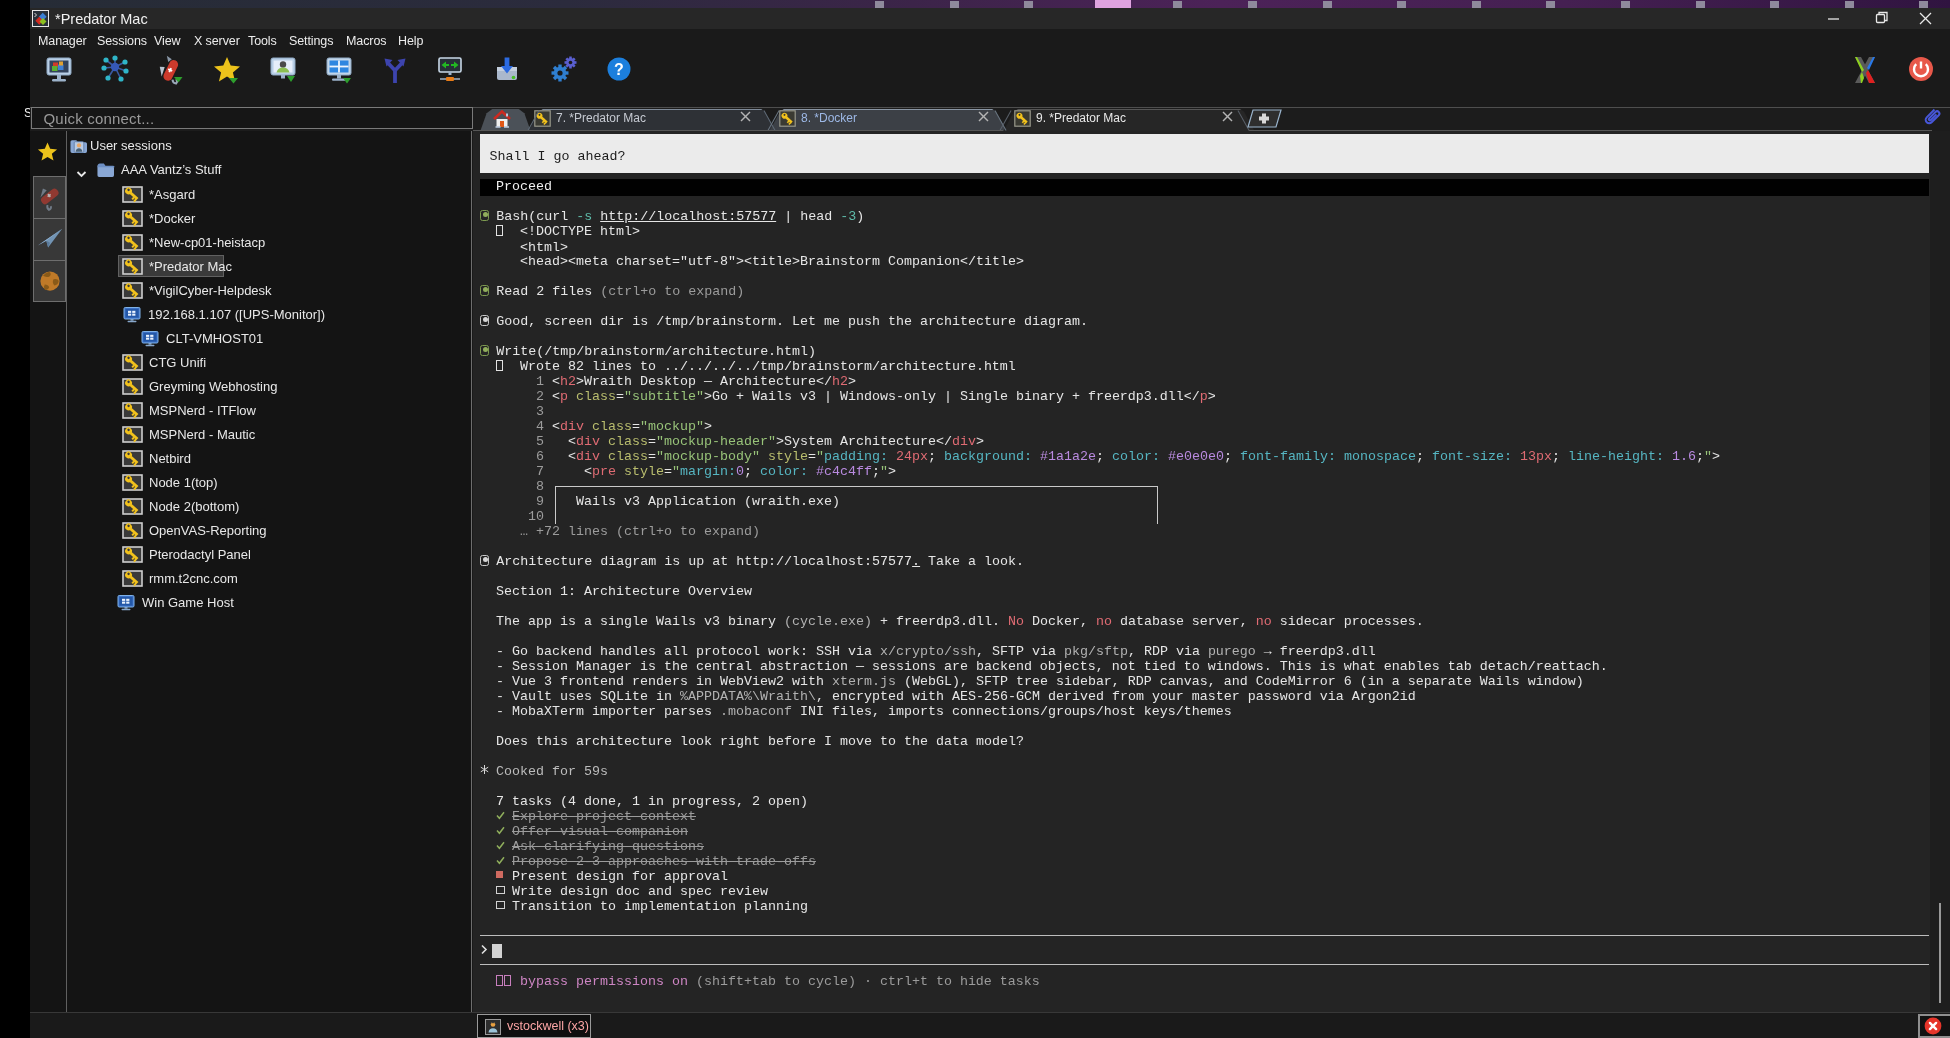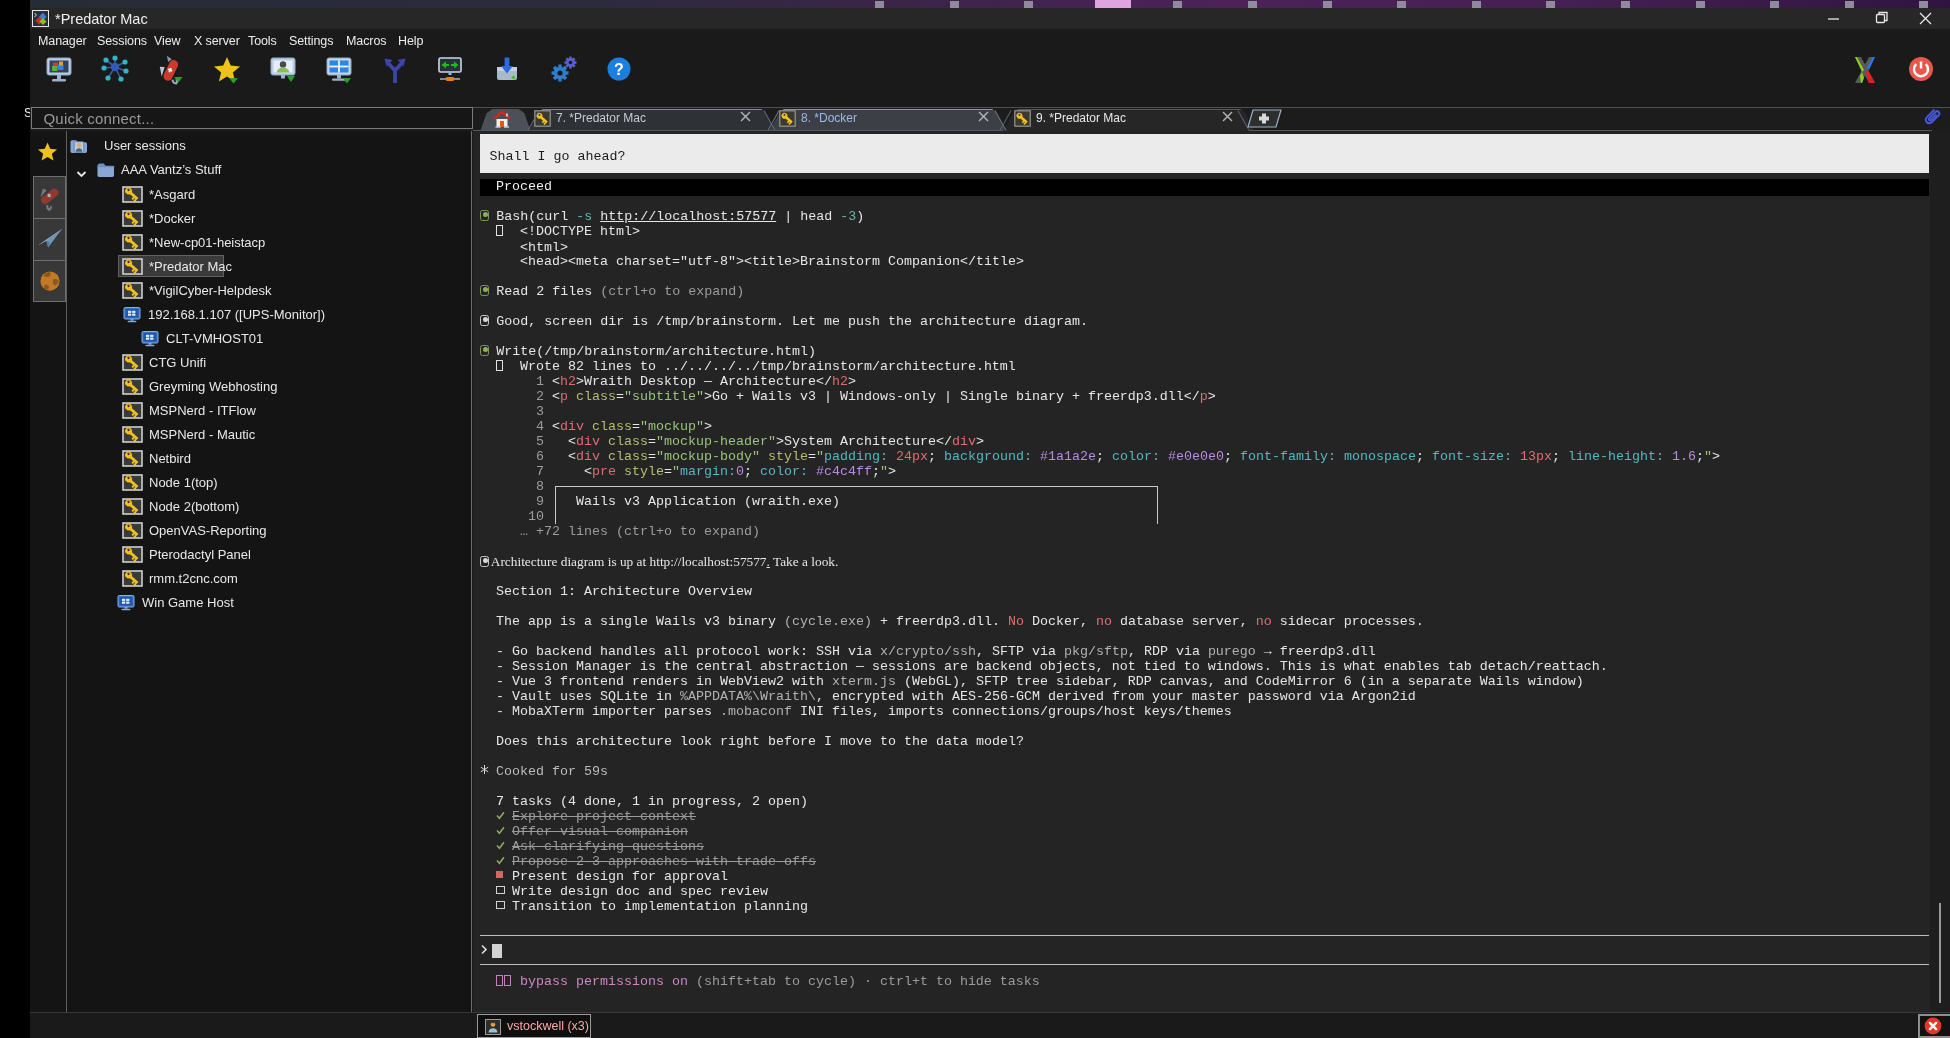--- a/index.html
+++ b/index.html
@@ -339,21 +339,21 @@
     </svg></div>
 <div style="position:absolute;left:36px;top:267px"><svg width="28" height="28" viewBox="0 0 32 32">
       <circle cx="16" cy="16" r="11" fill="#c07a28"></circle>
       <path d="M8 10 q4-5 8-4 q2 3-1 5 q-4 1-7-1z M20 14 q5-1 6 2 q-1 5-5 5 q-3-3-1-7z M10 20 q4 0 5 3 q-1 4-5 3 q-2-3 0-6z" fill="#8a5a18"></path>
     </svg></div>
 <div class="trow" style="top:138px;left:69px"><svg class="ti" width="20" height="16" viewBox="0 0 18 15">
 <path d="M1 3.5 q0-1.5 1.5-1.5 h4 l1.5 2 h7 q1.5 0 1.5 1.5 v7 q0 1.5 -1.5 1.5 h-12.5 q-1.5 0 -1.5-1.5 z" fill="#89a7d4"></path>
 <rect x="4.5" y="3.5" width="9" height="10" rx="1" fill="#b9cbe4" stroke="#5a7aa8" stroke-width="0.8"></rect>
 <circle cx="9" cy="7" r="2" fill="#e8a868"></circle>
       <path d="M5.8 13 q0.4-3.4 3.2-3.4 q2.8 0 3.2 3.4 z" fill="#4a6278"></path>
-    </svg><span style="margin-left:15px">User sessions</span></div>
+    </svg><span style="margin-left:1px">User sessions</span></div>
 <div class="trow" style="top:162px;left:96px"><svg width="11" height="7" viewBox="0 0 11 7" style="position:absolute;left:-20px;top:9px">
       <path d="M1.5 1L5.5 5L9.5 1" stroke="#e8e8e8" stroke-width="1.8" fill="none"></path>
     </svg><svg class="ti" width="20" height="16" viewBox="0 0 18 15">
 <path d="M1 3.5 q0-1.5 1.5-1.5 h4 l1.5 2 h7 q1.5 0 1.5 1.5 v7 q0 1.5 -1.5 1.5 h-12.5 q-1.5 0 -1.5-1.5 z" fill="#89a7d4"></path>
 <path d="M1 5 h16 v-0.2 q0-1.3-1.5-1.3 h-7 l-1.5-2 h-4 q-1.5 0-1.5 1.5 z" fill="#6d8fc4"></path>
     </svg><span style="margin-left:5px">AAA Vantz’s Stuff</span></div>
 <div class="trow" style="top:186px;left:122px"><span style="position:relative"><svg class="ti" width="21" height="17" viewBox="0 0 21 17">
 <rect x="1" y="1" width="19" height="15" fill="#3a3a3a" stroke="#cfcfcf" stroke-width="1.6"></rect>
 <g transform="rotate(42 10.5 8.5)">
           <circle cx="5.2" cy="8.5" r="3.4" fill="#f2c21c"></circle>
@@ -563,21 +563,21 @@
 <div class="tr" style="top:255px;"><i style="color:#9c9c9c">       2 </i>&lt;<i style="color:#df6b73">p</i> <i style="color:#b9bd6e">class</i>=<i style="color:#98c379">"subtitle"</i>&gt;Go + Wails v3 | Windows-only | Single binary + freerdp3.dll&lt;/<i style="color:#df6b73">p</i>&gt;</div>
 <div class="tr" style="top:270px;"><i style="color:#9c9c9c">       3</i></div>
 <div class="tr" style="top:285px;"><i style="color:#9c9c9c">       4 </i>&lt;<i style="color:#df6b73">div</i> <i style="color:#b9bd6e">class</i>=<i style="color:#98c379">"mockup"</i>&gt;</div>
 <div class="tr" style="top:300px;"><i style="color:#9c9c9c">       5 </i>  &lt;<i style="color:#df6b73">div</i> <i style="color:#b9bd6e">class</i>=<i style="color:#98c379">"mockup-header"</i>&gt;System Architecture&lt;/<i style="color:#df6b73">div</i>&gt;</div>
 <div class="tr" style="top:315px;"><i style="color:#9c9c9c">       6 </i>  &lt;<i style="color:#df6b73">div</i> <i style="color:#b9bd6e">class</i>=<i style="color:#98c379">"mockup-body"</i> <i style="color:#b9bd6e">style</i>=<i style="color:#98c379">"</i><i style="color:#56b6c2">padding:</i> <i style="color:#df6b73">24px</i>; <i style="color:#56b6c2">background:</i> <i style="color:#b98ae0">#1a1a2e</i>; <i style="color:#56b6c2">color:</i> <i style="color:#b98ae0">#e0e0e0</i>; <i style="color:#56b6c2">font-family:</i> <i style="color:#56b6c2">monospace</i>; <i style="color:#56b6c2">font-size:</i> <i style="color:#df6b73">13px</i>; <i style="color:#56b6c2">line-height:</i> <i style="color:#b98ae0">1.6</i>;<i style="color:#98c379">"</i>&gt;</div>
 <div class="tr" style="top:330px;"><i style="color:#9c9c9c">       7 </i>    &lt;<i style="color:#df6b73">pre</i> <i style="color:#b9bd6e">style</i>=<i style="color:#98c379">"</i><i style="color:#56b6c2">margin:</i><i style="color:#b98ae0">0</i>; <i style="color:#56b6c2">color:</i> <i style="color:#b98ae0">#c4c4ff</i>;<i style="color:#98c379">"</i>&gt;</div>
 <div class="tr" style="top:345px;"><i style="color:#9c9c9c">       8</i></div>
 <div class="tr" style="top:360px;"><i style="color:#9c9c9c">       9</i>    Wails v3 Application (wraith.exe)</div>
 <div class="tr" style="top:375px;"><i style="color:#9c9c9c">      10</i></div>
 <div class="tr" style="top:390px;"><i style="color:#9c9c9c">     … +72 lines (ctrl+o to expand)</i></div>
-<div class="tr" style="top:420px;font-family:Liberation Serif, serif;"><b class="bu" style="border-color:#c9c9c9"><u style="background:#d6d6d6"></u></b> Architecture diagram is up at http://localhost:57577<i style="text-decoration:underline">.</i> Take a look.</div>
+<div class="tr" style="top:420px;"><b class="bu" style="border-color:#c9c9c9"><u style="background:#d6d6d6"></u></b> Architecture diagram is up at http://localhost:57577<i style="text-decoration:underline">.</i> Take a look.</div>
 <div class="tr" style="top:450px;">  Section 1: Architecture Overview</div>
 <div class="tr" style="top:480px;">  The app is a single Wails v3 binary <i style="color:#b2b2b2">(cycle.exe)</i> + freerdp3.dll. <i style="color:#df6b73">No</i> Docker, <i style="color:#df6b73">no</i> database server, <i style="color:#df6b73">no</i> sidecar processes.</div>
 <div class="tr" style="top:510px;">  - Go backend handles all protocol work: SSH via <i style="color:#b2b2b2">x/crypto/ssh</i>, SFTP via <i style="color:#b2b2b2">pkg/sftp</i>, RDP via <i style="color:#b2b2b2">purego</i> → freerdp3.dll</div>
 <div class="tr" style="top:525px;">  - Session Manager is the central abstraction — sessions are backend objects, not tied to windows. This is what enables tab detach/reattach.</div>
 <div class="tr" style="top:540px;">  - Vue 3 frontend renders in WebView2 with <i style="color:#b2b2b2">xterm.js</i> (WebGL), SFTP tree sidebar, RDP canvas, and CodeMirror 6 (in a separate Wails window)</div>
 <div class="tr" style="top:555px;">  - Vault uses SQLite in <i style="color:#b2b2b2">%APPDATA%\Wraith\</i>, encrypted with AES-256-GCM derived from your master password via Argon2id</div>
 <div class="tr" style="top:570px;">  - MobaXTerm importer parses <i style="color:#b2b2b2">.mobaconf</i> INI files, imports connections/groups/host keys/themes</div>
 <div class="tr" style="top:600px;">  Does this architecture look right before I move to the data model?</div>
 <div class="tr" style="top:630px;"><b class="st6"><svg width="9" height="11" viewBox="0 0 9 11">
           <g stroke="#d8d8d8" stroke-width="1">

